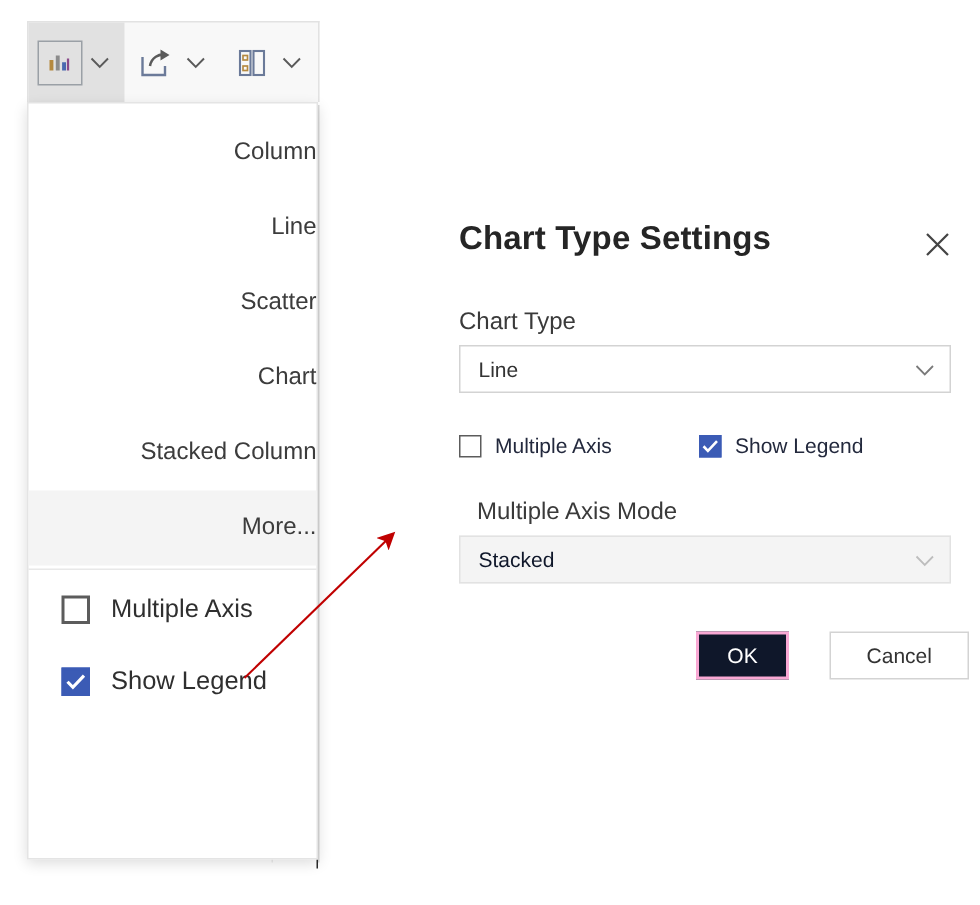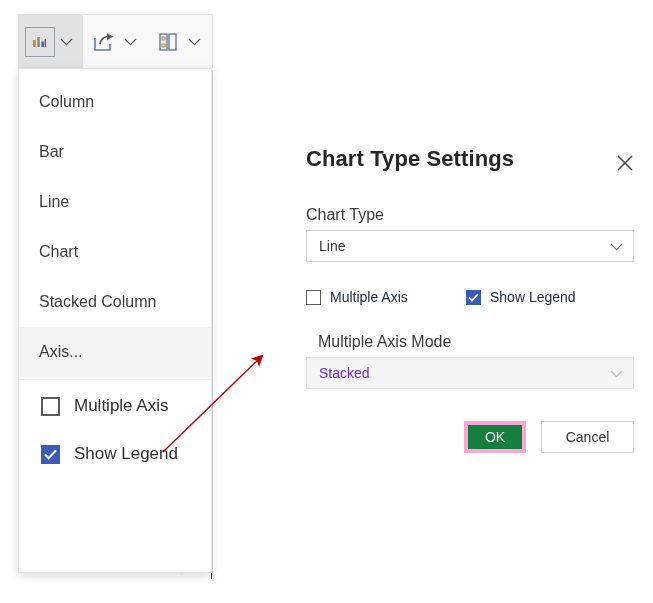--- a/index.html
+++ b/index.html
@@ -86,20 +86,21 @@
     padding: 8px 0 6px 0;
   }
   .menu-item {
     height: 50px;
     display: flex;
     align-items: center;
     padding-left: 20px;
     font-size: 16px;
     color: #3c3c3c;
     cursor: default;
+    justify-content: flex-end;
   }
   .menu-item.hover { background: #f4f4f4; }
   .menu-sep {
     height: 1px;
     background: #e8e8e8;
     margin: 2px 0 2px 0;
   }
   .menu-check {
     height: 48px;
     display: flex;
@@ -163,49 +164,50 @@
     display: flex;
     align-items: center;
     padding: 0 10px 0 12px;
     font-size: 14px;
     color: #333333;
     justify-content: space-between;
   }
   .select-box.disabled {
     background: #f4f4f4;
     border-color: #e2e2e2;
-    color: #6d28d9;
+    color: #0f172a;
   }
   .select-box .sv { white-space: nowrap; }
   .cbrow {
     position: absolute;
     display: flex;
     align-items: center;
     font-size: 14px;
     color: #2e3a6e;
   }
   .cbrow .cb { margin-right: 9px; }
   .cbrow .lbl { color: #23293d; }
 
   .btn {
     position: absolute;
     height: 32px;
     display: flex; align-items: center; justify-content: center;
     font-size: 14px;
     cursor: pointer;
   }
   .btn.primary {
-    background: #15803d;
+    background: #0f172a;
     color: #ffffff;
-    border: 4px solid #f9a8d4;
+    border: 2px solid #f9a8d4;
   }
   .btn.secondary {
     background: #ffffff;
     color: #333333;
     border: 1px solid #d3d3d3;
+    margin-left: 12px;
   }
 
   
   .arrow {
     position: absolute;
     left: 0; top: 0;
     width: 653px; height: 603px;
     pointer-events: none;
   }
 </style>
@@ -293,33 +295,33 @@
         <span></span>
       </div>
   </div>
   <div class="right-edge"></div>
 
   <div class="menu">
     <div class="menu-item">
         <span>Column</span>
       </div>
     <div class="menu-item">
-        <span>Bar</span>
+        <span>Line</span>
       </div>
     <div class="menu-item">
-        <span>Line</span>
+        <span>Scatter</span>
       </div>
     <div class="menu-item">
         <span>Chart</span>
       </div>
     <div class="menu-item">
         <span>Stacked Column</span>
       </div>
     <div class="menu-item hover">
-        <span>Axis...</span>
+        <span>More...</span>
       </div>
 
     <div class="menu-sep"></div>
 
     <div class="menu-check">
       <span class="cb">
         
       </span>
       <span>Multiple Axis</span>
     </div>

